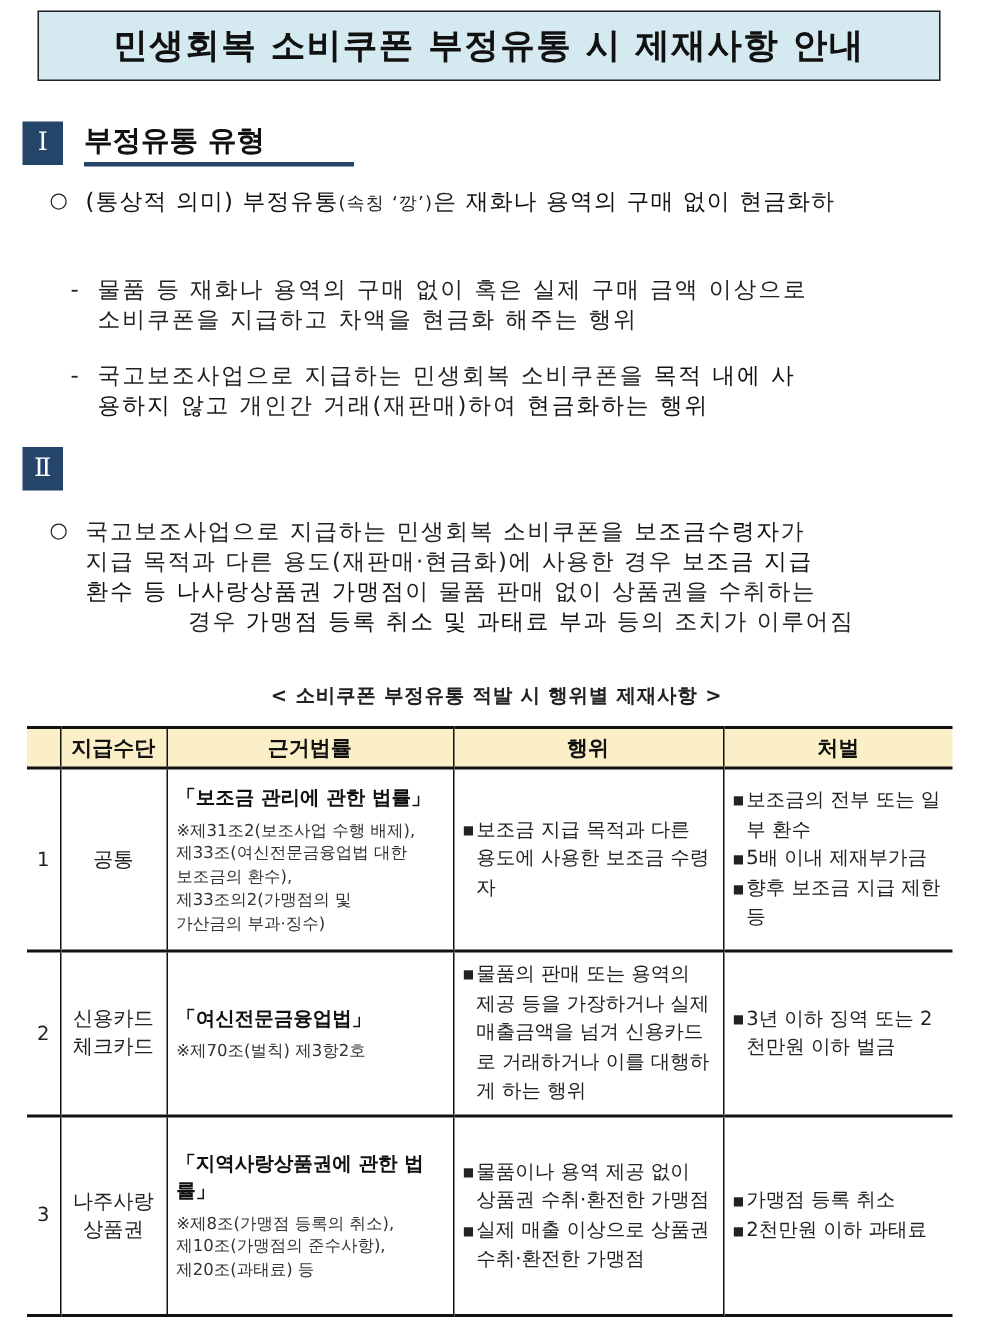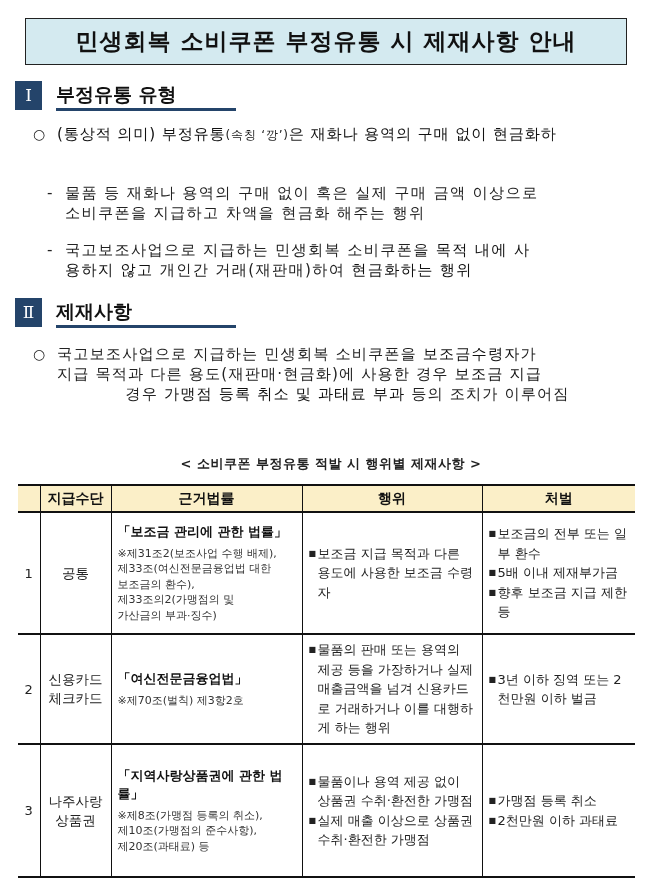--- a/index.html
+++ b/index.html
@@ -1,20 +1,20 @@
 <!DOCTYPE html>
 <html><head>
 <meta charset="utf-8">
 <style>
   * { box-sizing: border-box; margin: 0; padding: 0; }
   html, body { width: 662px; height: 884px; background: #ffffff; overflow: hidden; }
   body { position: relative; font-family: "DejaVu Sans", "Liberation Sans", sans-serif; color: #111; }
 
   .title-box {
-    position: absolute; left: 25px; top: 18px; width: 602px; height: 47px;
+    position: absolute; left: 25px; top: 7px; width: 602px; height: 47px;
     background: #d4eaf0; border: 1px solid #222;
     display: flex; align-items: center; justify-content: center;
     font-size: 23px; font-weight: bold; letter-spacing: 1px; color: #111;
   }
 
   .sec-head { position: absolute; left: 15px; height: 30px; display: flex; align-items: center; }
   .sec-num {
     width: 27px; height: 29px; background: #24446a; color: #fff;
     font-family: "DejaVu Serif", serif; font-size: 17px;
     display: flex; align-items: center; justify-content: center;
@@ -87,30 +87,32 @@
   <div style="padding-left:18px;">
     <span>국고보조사업으로 지급하는 민생회복 소비쿠폰을 </span><b>목적 내에 사</b>
   </div>
   <div style="padding-left:18px;">
     <b>용하지 않고</b><span> 개인간 거래(재판매)하여 </span><b>현금화하는 행위</b>
   </div>
 </div>
 
 <div class="sec-head" style="top:297px;">
   <div class="sec-num">Ⅱ</div>
-  <div class="sec-title">제재사항</div>
 </div>
 
 <div class="para" style="top:344px; left:33px; width:605px; letter-spacing:1.1px;">
   <span class="bullet-o" style="left:0; top:0;">○</span>
   <div style="padding-left:24px;">
     <span>국고보조사업으로 지급하는 민생회복 소비쿠폰을 </span><b>보조금수령자</b><span>가</span>
   </div>
   <div style="padding-left:24px;">
     <span>지급 목적과 다른 용도(재판매·현금화)에 사용한 경우 </span><b>보조금 지급</b>
+  </div>
+  <div style="padding-left:24px;">
+    <b>환수 등 나사랑상품권 가맹점</b><span>이 물품 판매 없이 상품권을 수취하는</span>
   </div>
   <div style="padding-left:24px;text-align:center;">
     <span>경우 </span><b>가맹점 등록 취소 및 과태료 부과</b><span> 등의 조치가 이루어짐</span>
   </div>
 </div>
 
 <div class="caption">&lt; 소비쿠폰 부정유통 적발 시 행위별 제재사항 &gt;</div>
 
 <table class="rules">
   <colgroup>

